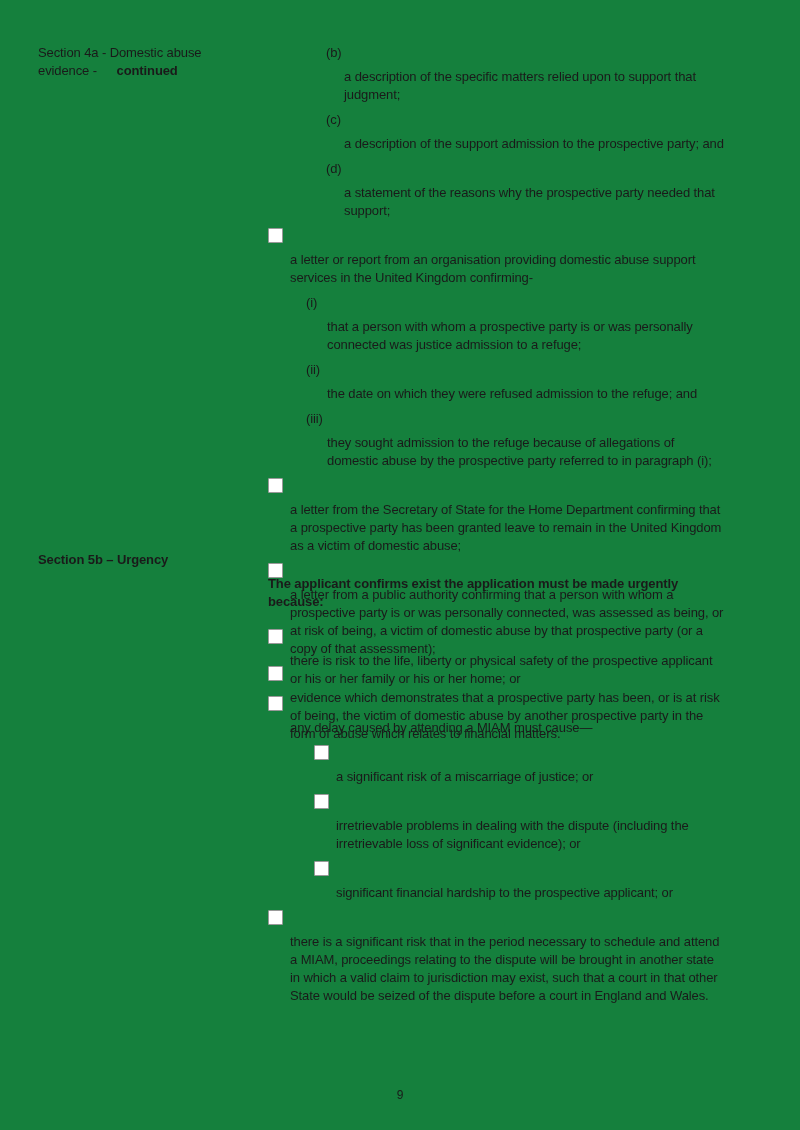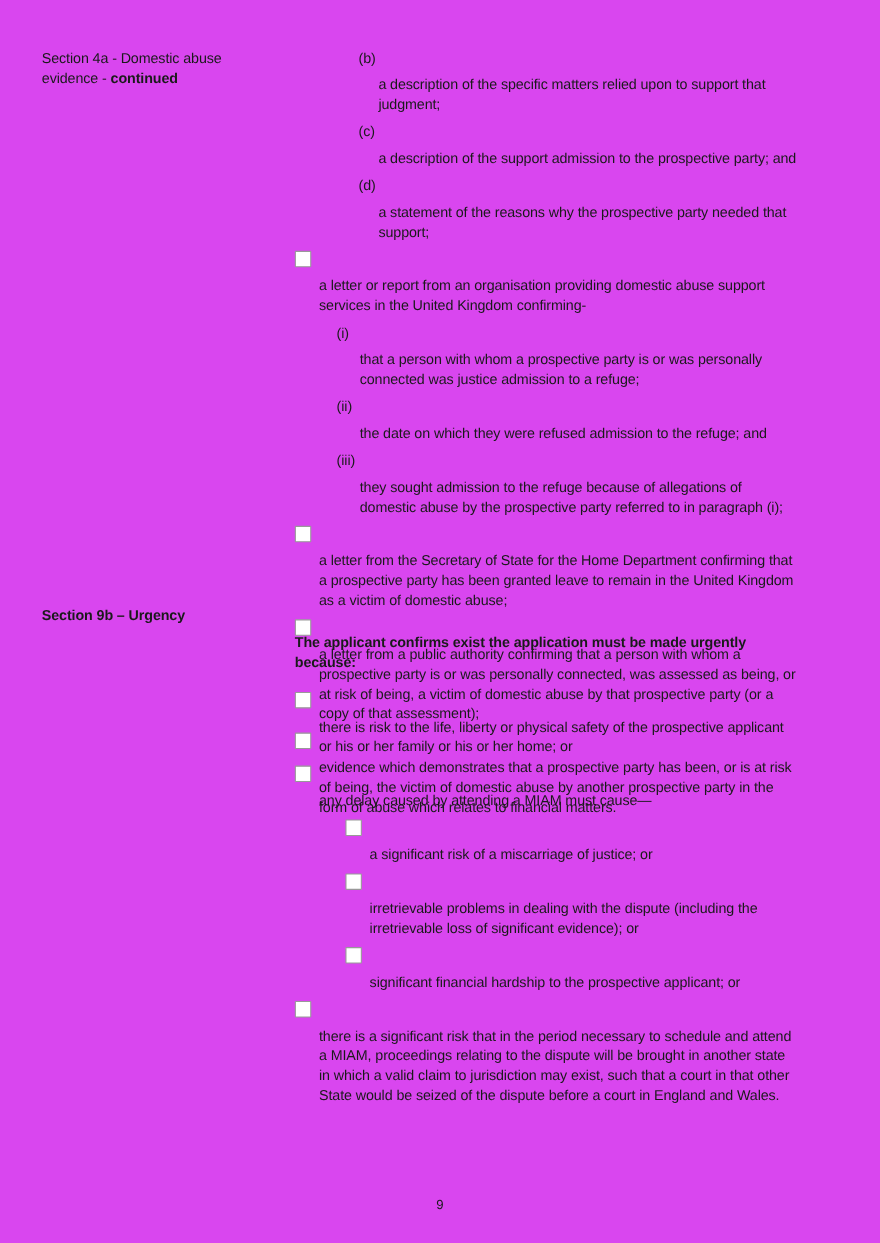--- a/index.html
+++ b/index.html
@@ -1,20 +1,20 @@
 <!DOCTYPE html>
 <html><head>
 <meta charset="utf-8">
 <style>
   html, body { margin: 0; padding: 0; background: #ffffff; }
   .page {
     position: relative;
     width: 800px;
     height: 1130px;
-    background: #d946ef;
+    background: #15803d;
     font-family: "Liberation Sans", "DejaVu Sans", sans-serif;
     font-size: 13px;
     line-height: 18px;
     color: #1a1a1a;
     letter-spacing: -0.1px;
     overflow: hidden;
   }
   .txt { white-space: pre-line; margin-top: 24px; }
 
   
@@ -36,21 +36,21 @@
   }
   .marker { flex: 0 0 auto; }
   .marker.lettered { width: 18px; }
   .marker.roman { min-width: 21px; }
 
   .lettered-list { margin-left: 58px; }
   .roman-list    { margin-left: 38px; }
   .sub-cb-list   { margin-left: 46px; }
 
   .intro { font-weight: bold; margin-bottom: 17px; }
-  b { font-weight: bold; }
+  b { font-weight: bold; margin-left: 16px; }
 </style>
 </head>
 <body>
 
 <div class="page">
 
   <div class="s4a-left">
     <span>Section 4a - Domestic abuse</span><br>
     <span>evidence - </span><b>continued</b>
   </div>
@@ -114,21 +114,21 @@
 
     <div class="row">
       <span class="checkbox"></span>
       <span class="txt">evidence which demonstrates that a prospective party has been, or is at risk
 of being, the victim of domestic abuse by another prospective party in the
 form of abuse which relates to financial matters.</span>
     </div>
 
   </div>
 
-  <div class="s4b-left">Section 9b – Urgency</div>
+  <div class="s4b-left">Section 5b – Urgency</div>
 
   <div class="s4b-right">
 
     <div class="intro txt">The applicant confirms exist the application must be made urgently
 because:</div>
 
     <div class="row">
       <span class="checkbox"></span>
       <span class="txt">there is risk to the life, liberty or physical safety of the prospective applicant
 or his or her family or his or her home; or</span>

